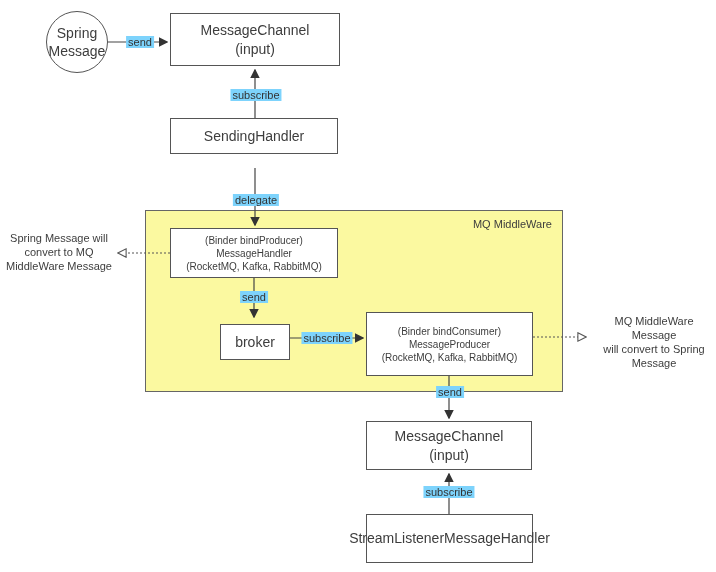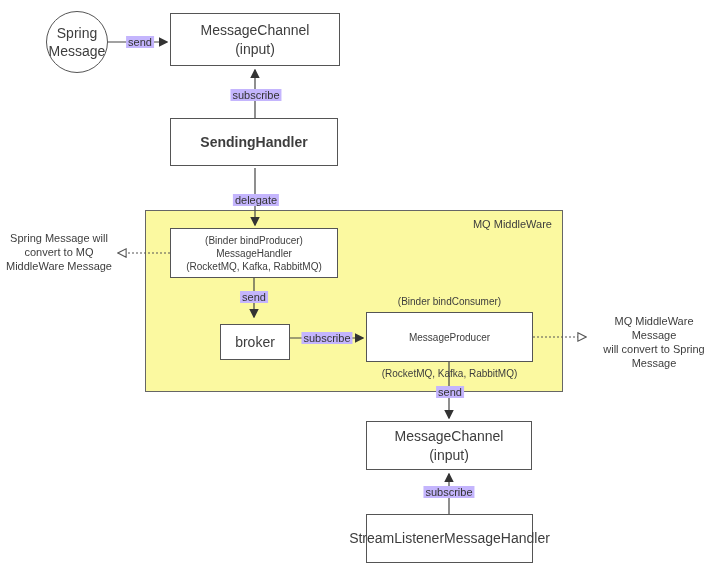--- a/index.html
+++ b/index.html
@@ -50,30 +50,30 @@
     line-height: 1.3;
     color: #3d3d3d;
   }
   .node.small-text { font-size: 10px; line-height: 1.3; }
   .node-circle {
     left: 46px; top: 11px;
     width: 62px; height: 62px;
     border-radius: 50%;
   }
   .node-output   { left: 170px; top: 13px;  width: 170px; height: 53px; }
-  .node-sending  { left: 170px; top: 118px; width: 168px; height: 48px; font-weight: bold; }
+  .node-sending  { left: 170px; top: 118px; width: 168px; height: 36px; }
   .node-handler  { left: 170px; top: 228px; width: 168px; height: 50px; }
   .node-broker   { left: 220px; top: 324px; width: 70px;  height: 36px; }
-  .node-producer { left: 366px; top: 312px; width: 167px; height: 50px; gap: 23px; }
+  .node-producer { left: 366px; top: 312px; width: 167px; height: 64px; }
   .node-input    { left: 366px; top: 421px; width: 166px; height: 49px; }
   .node-listener { left: 366px; top: 514px; width: 167px; height: 49px; }
   .edge-label {
     position: absolute;
     transform: translate(-50%, -50%);
-    background: #c4b5fd;
+    background: #7dd3fc;
     font-size: 11px;
     padding: 0 2px;
     color: #333333;
     white-space: nowrap;
   }
   .lbl-e0 { left: 140px; top: 42px; }
   .lbl-e1 { left: 256px; top: 95px; }
   .lbl-e2 { left: 256px; top: 200px; }
   .lbl-e3 { left: 254px; top: 297px; }
   .lbl-e4 { left: 327px; top: 338px; }

